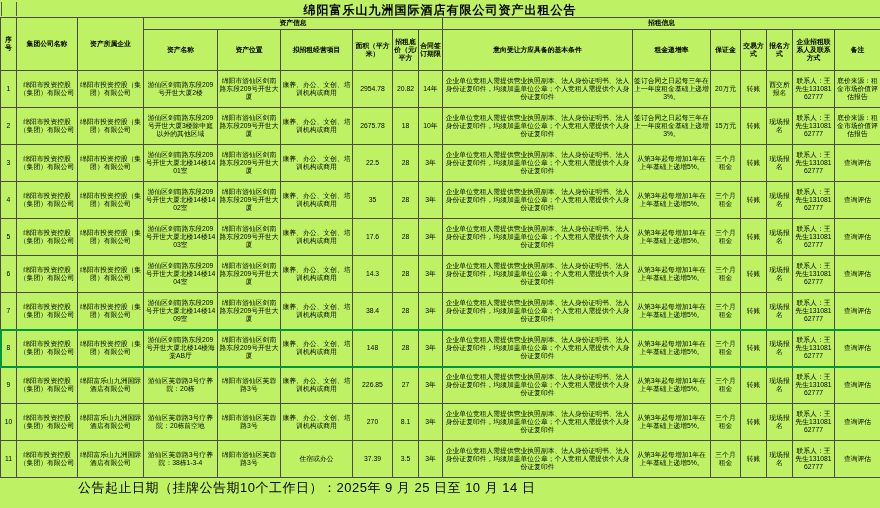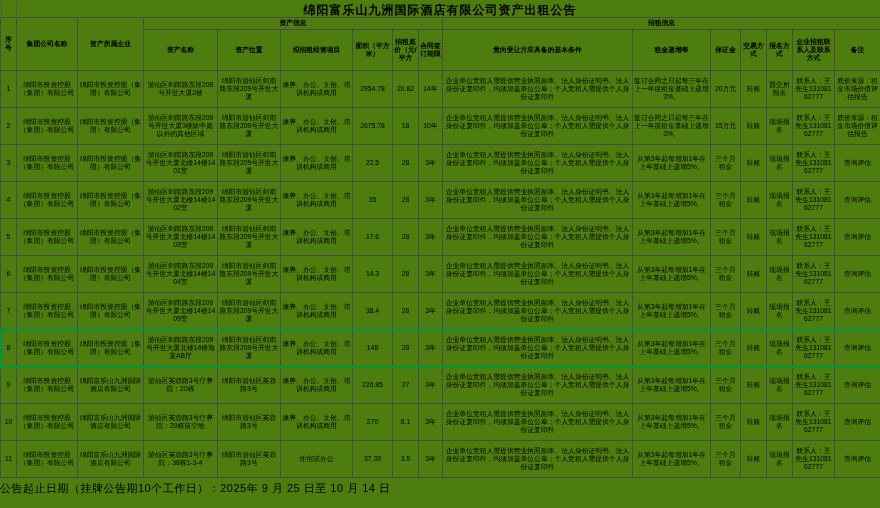--- a/index.html
+++ b/index.html
@@ -1,30 +1,30 @@
 <!DOCTYPE html>
 <html><head>
 <meta charset="utf-8">
 <style>
   html,body{margin:0;padding:0;background:#fff;width:880px;height:508px;overflow:hidden;
     font-family:"Liberation Sans","DejaVu Sans",sans-serif;color:#000;}
-  .sheet{position:relative;width:880px;height:508px;background:#4d7c0f;}
+  .sheet{position:relative;width:880px;height:508px;background:#bef264;}
   .title-row{position:relative;height:15px;padding-top:2px;text-align:center;
     font-size:12px;font-weight:bold;letter-spacing:1px;}
   .vline{position:absolute;top:2px;width:0;height:14px;border-left:1px solid #555;}
   .vline.l0{left:1px;} .vline.l1{left:16px;}
   table{border-collapse:collapse;table-layout:fixed;width:880px;margin:0;}
   th,td{border:1px solid #4a4a4a;font-size:6.8px;line-height:1.22;text-align:center;
     vertical-align:middle;padding:1px;overflow:hidden;word-break:break-all;font-weight:normal;}
   thead th{font-weight:bold;}
   .group-h{height:12px;font-size:7px;}
   .sub-h th{height:38px;}
   tbody tr{height:37px;}
   tbody tr.hl{outline:2px solid #009640;outline-offset:-1px;}
-  .footer{height:20px;display:flex;align-items:center;font-size:11px;
+  .footer{height:20px;display:flex;align-items:center;font-size:13px;padding-left:78px;
     letter-spacing:0.5px;}
 </style>
 </head>
 <body>
 
 <div class="sheet">
 
   <div class="title-row">
     <span class="vline l0"></span>
     <span class="vline l1"></span>

